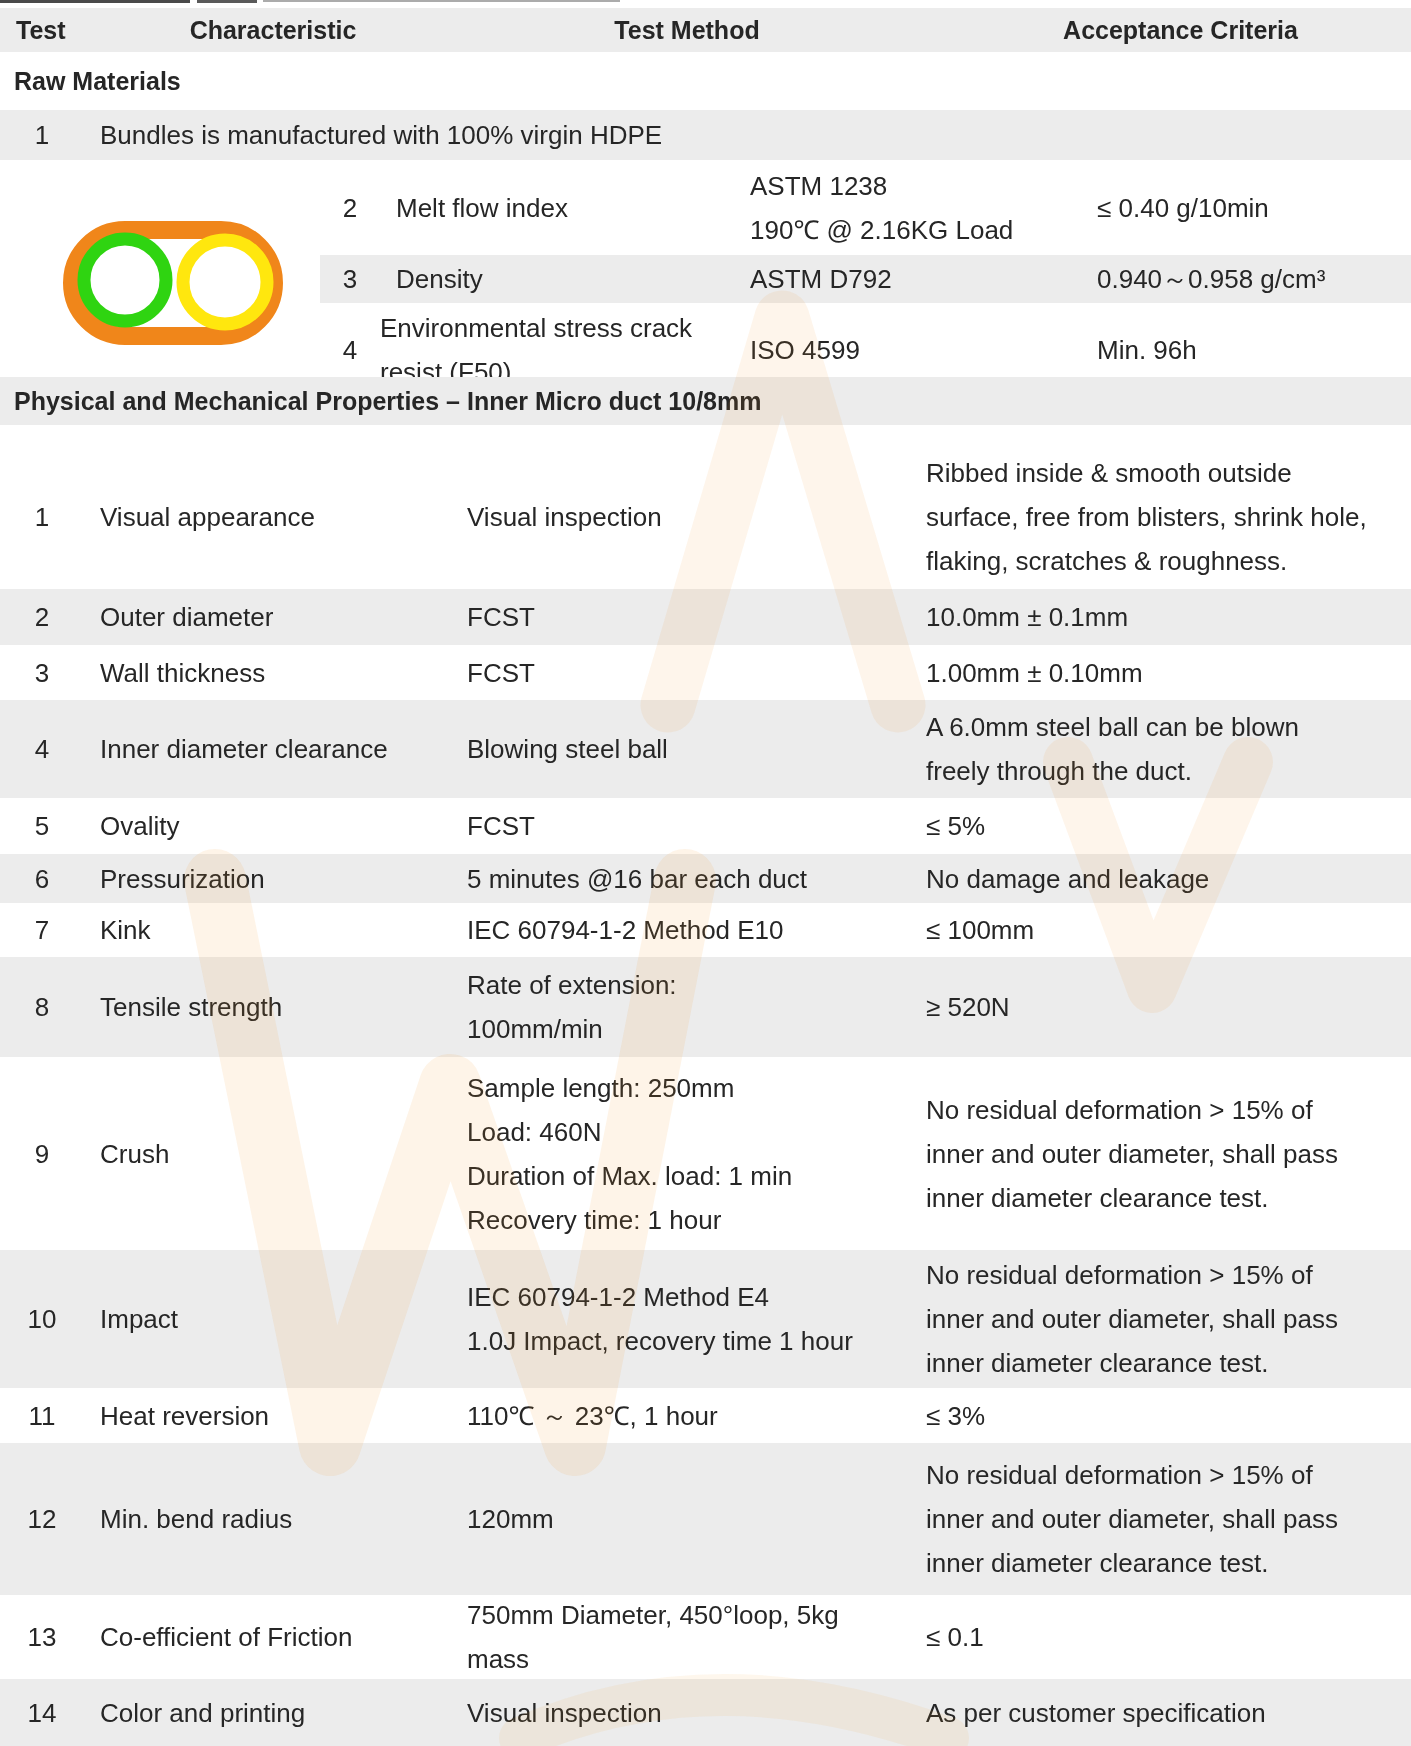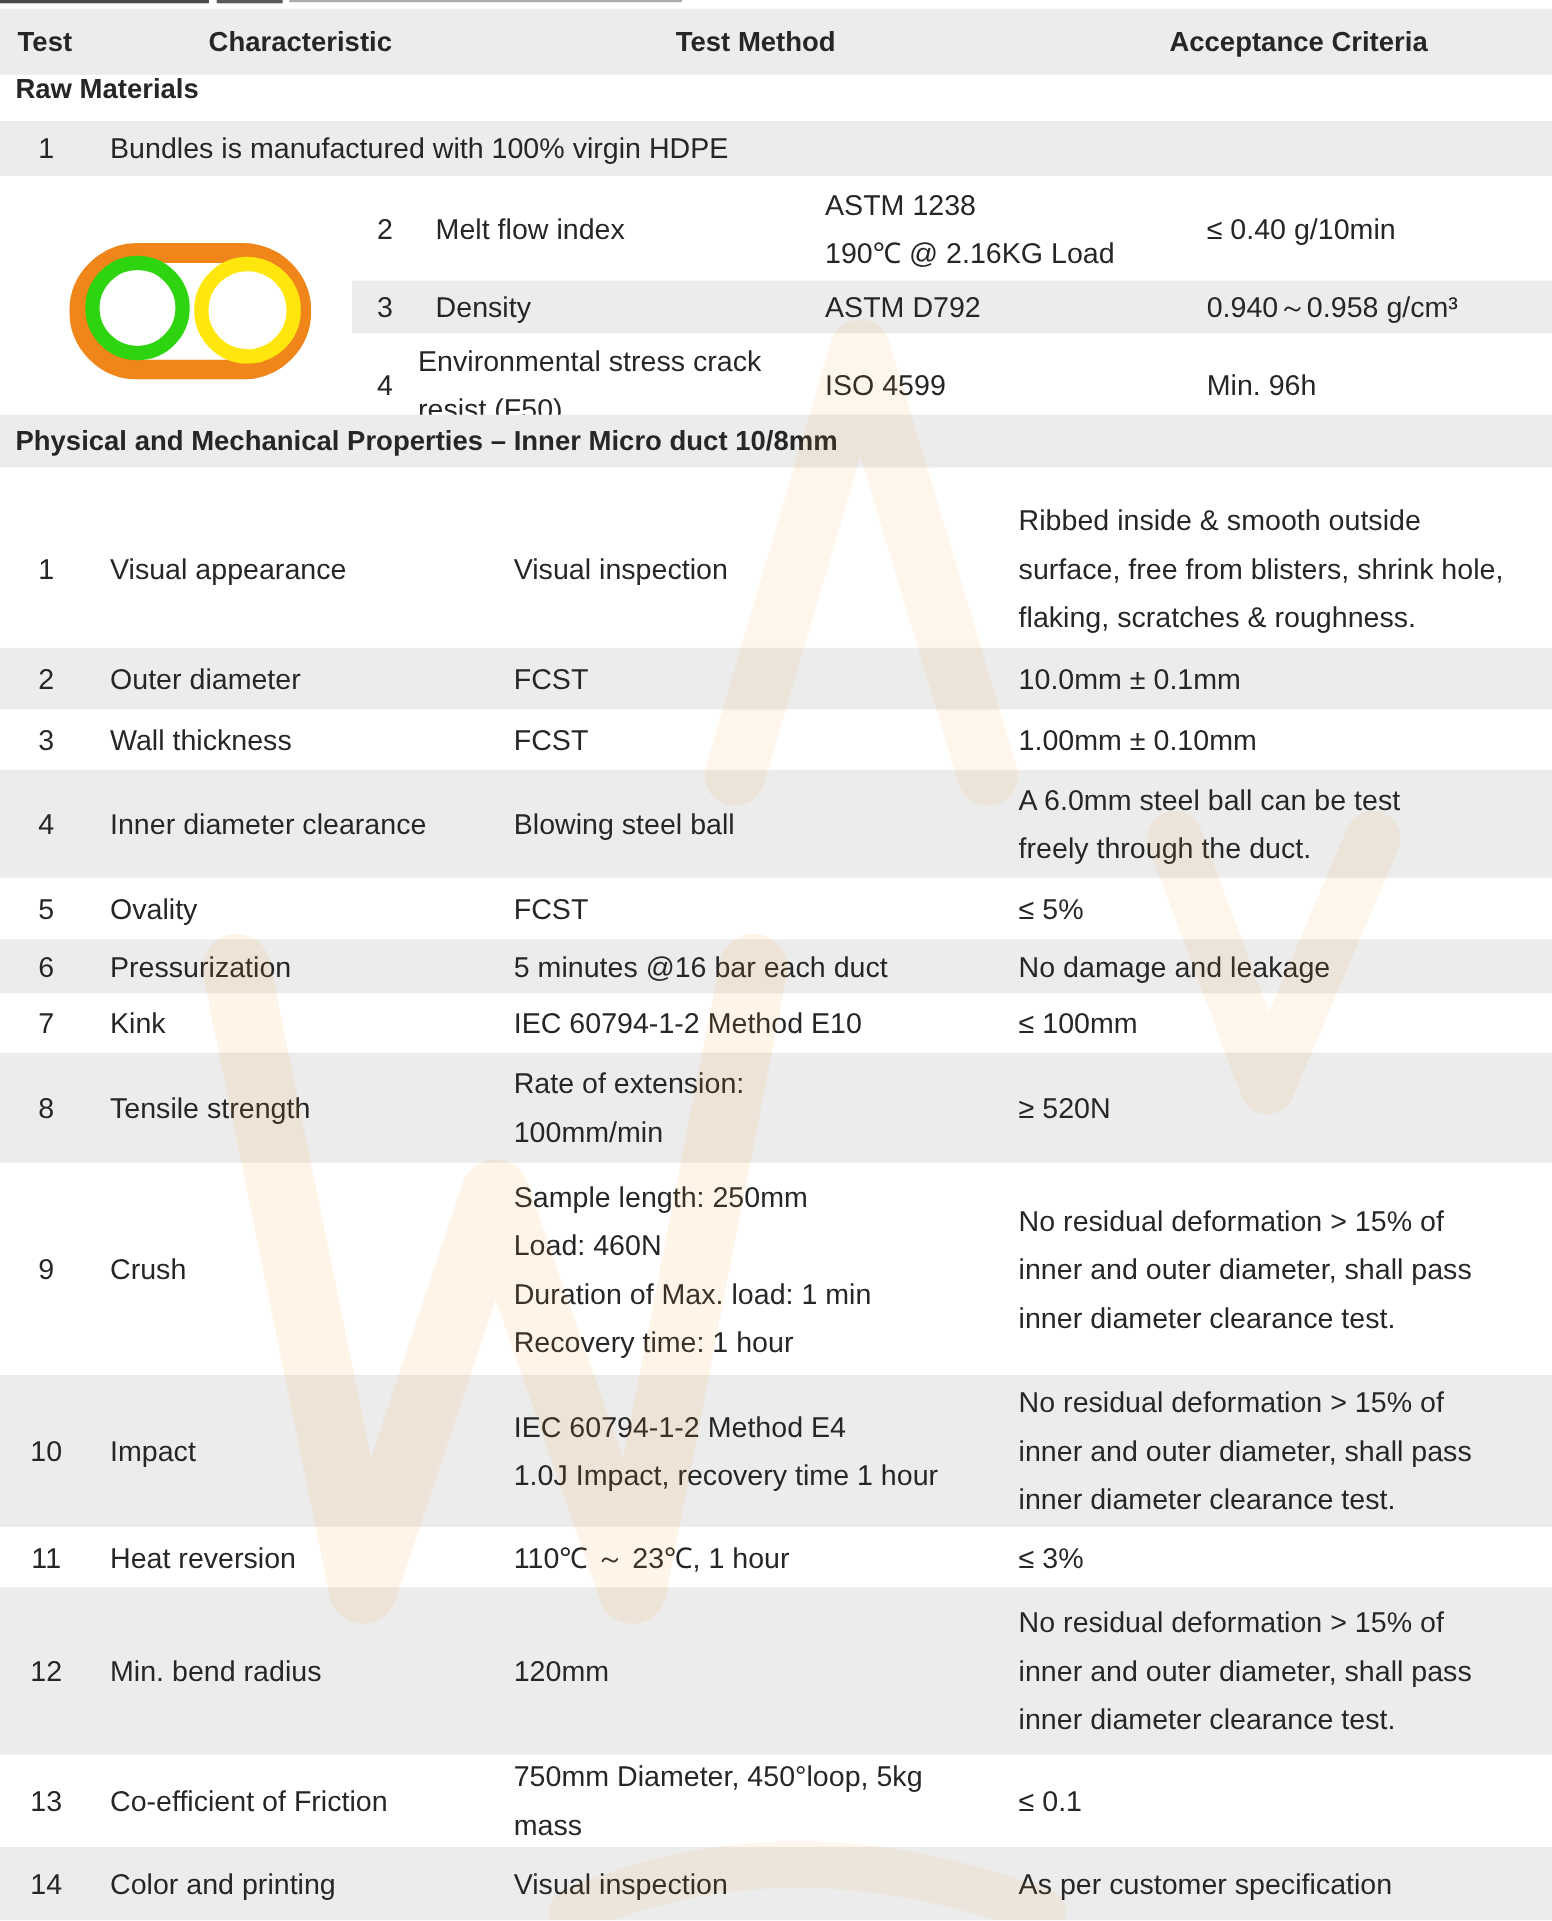--- a/index.html
+++ b/index.html
@@ -29,21 +29,21 @@
 </style>
 </head>
 <body>
 
 <div class="page">
 
   <div class="frag" style="left:0;width:190px;height:3px;background:#4a4a4a;"></div>
   <div class="frag" style="left:197px;width:60px;height:3px;background:#5a5a5a;"></div>
   <div class="frag" style="left:263px;width:357px;height:2px;background:#ababab;"></div>
 
-  <div class="band gray" style="top:8px;height:60px;">
+  <div class="band gray" style="top:8px;height:44px;">
     <div class="cell hdr-cell" style="left:16px;width:120px;">Test</div>
     <div class="cell hdr-cell ctr" style="left:100px;width:346px;">Characteristic</div>
     <div class="cell hdr-cell ctr" style="left:467px;width:440px;">Test Method</div>
     <div class="cell hdr-cell ctr" style="left:950px;width:461px;">Acceptance Criteria</div>
   </div>
 
   <div class="band" style="top:52px;height:58px;">
     <div class="cell section-title" style="left:14px;width:1380px;">Raw Materials</div>
   </div>
 
@@ -113,21 +113,21 @@
     <div class="cell" style="left:100px;width:355px;">Wall thickness</div>
     <div class="cell" style="left:467px;width:450px;">FCST</div>
     <div class="cell" style="left:926px;width:480px;">1.00mm ± 0.10mm</div>
   </div>
 
   <div class="band gray" style="top:700px;height:98px;">
     <div class="cell num" style="left:16px;width:52px;">4</div>
     <div class="cell" style="left:467px;width:450px;">Blowing steel ball</div>
     <div class="cell" style="left:100px;width:355px;">Inner diameter clearance</div>
     <div class="cell" style="left:926px;width:480px;">
-      <div>A 6.0mm steel ball can be test</div>
+      <div>A 6.0mm steel ball can be blown</div>
       <div>freely through the duct.</div>
     </div>
   </div>
 
   <div class="band" style="top:798px;height:56px;">
     <div class="cell num" style="left:16px;width:52px;">5</div>
     <div class="cell" style="left:100px;width:355px;">Ovality</div>
     <div class="cell" style="left:467px;width:450px;">FCST</div>
     <div class="cell" style="left:926px;width:480px;">≤ 5%</div>
   </div>

